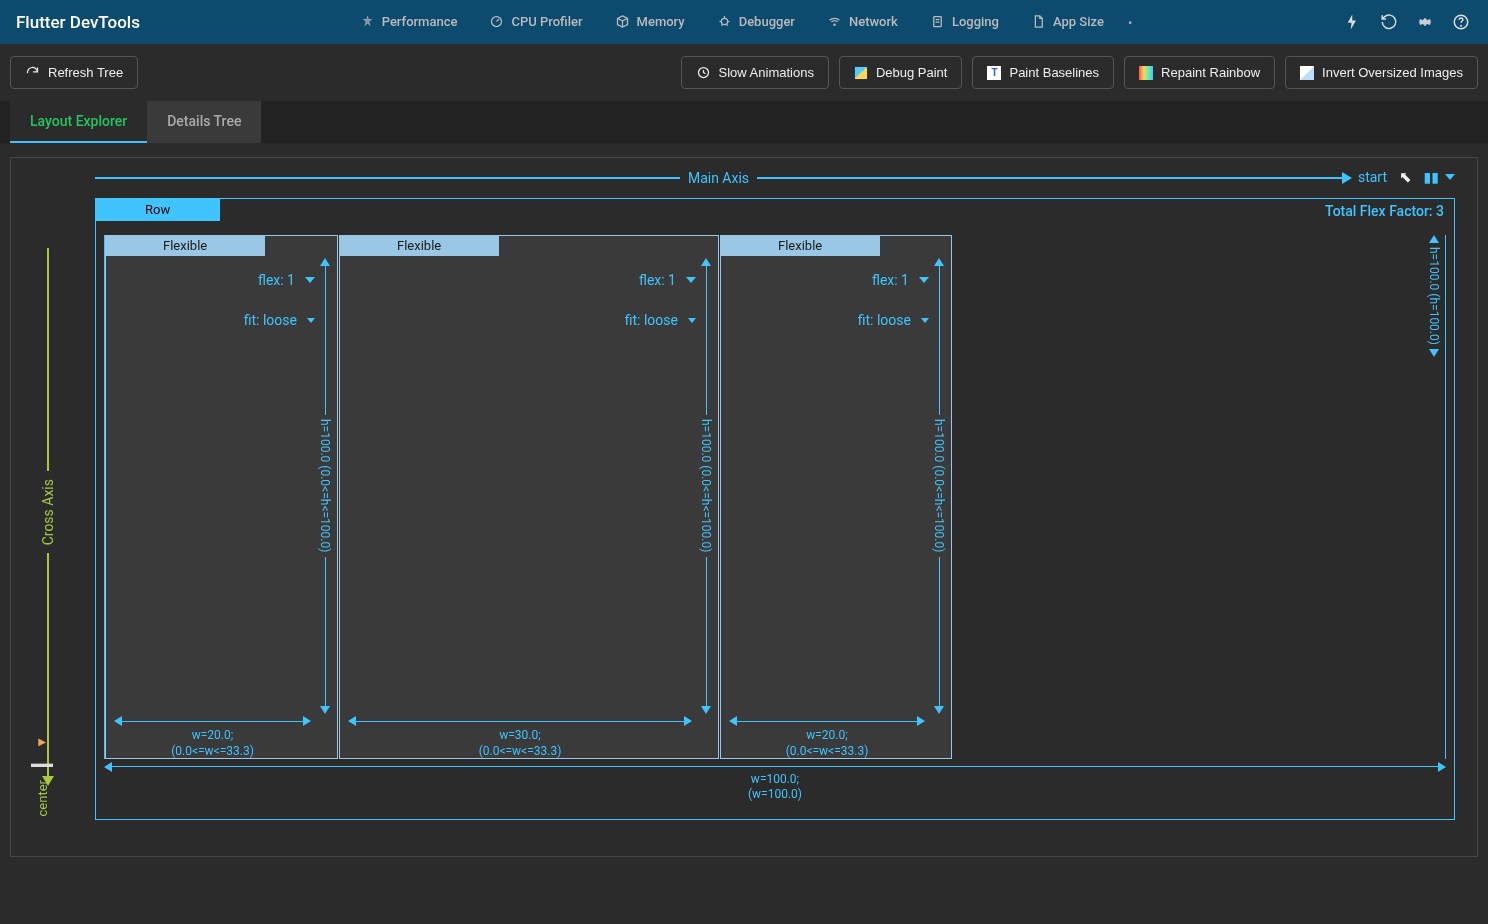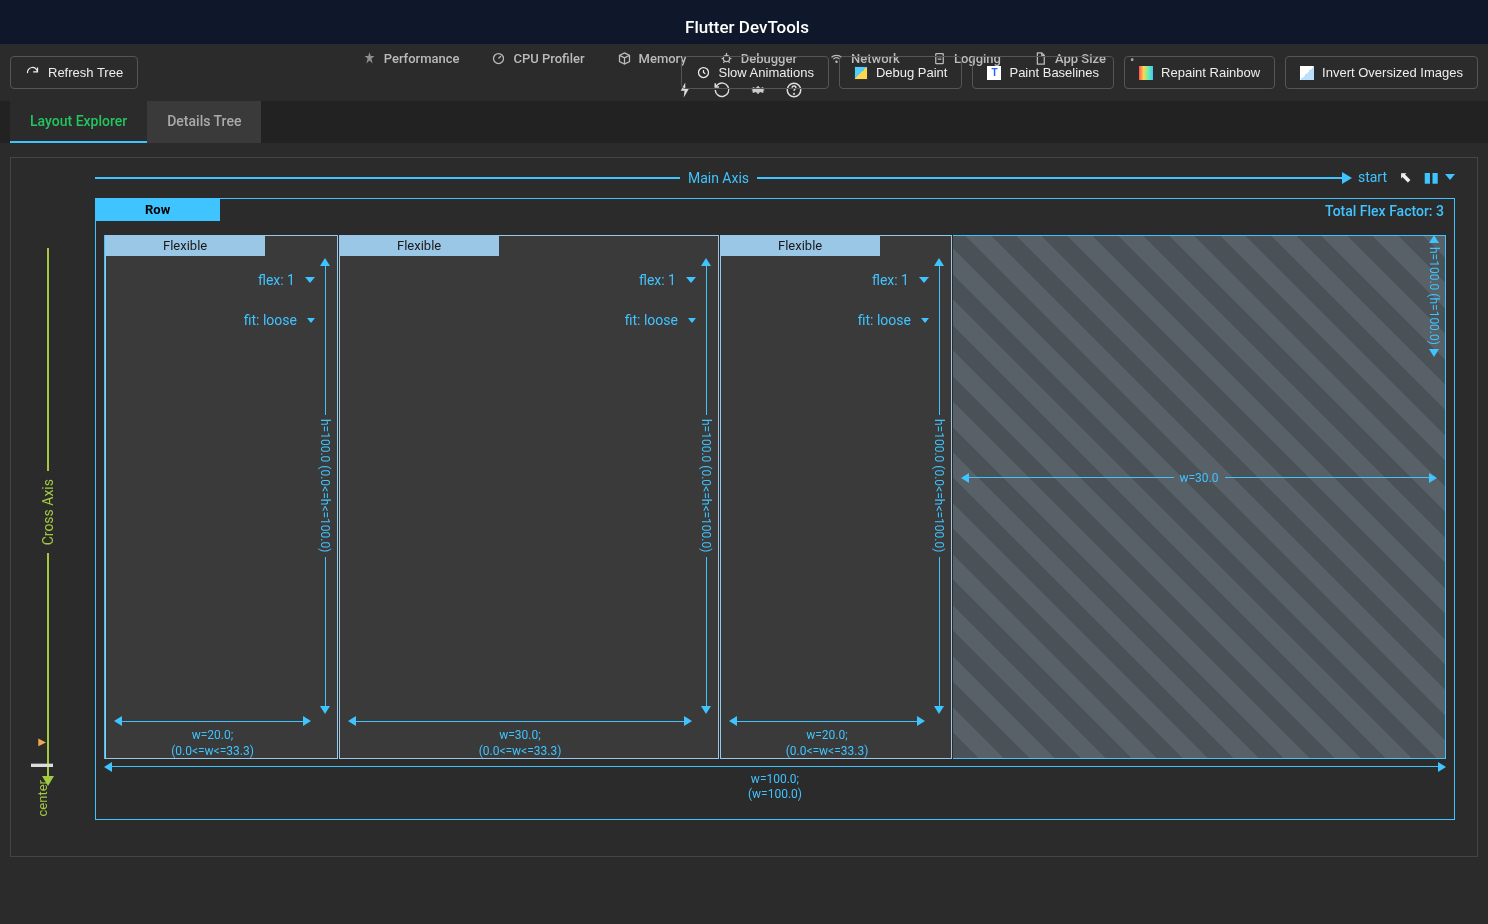--- a/index.html
+++ b/index.html
@@ -8,24 +8,23 @@
   color: #ddd;
   font-family: -apple-system, BlinkMacSystemFont, "Segoe UI", Roboto, sans-serif;
   font-size: 13px;
   width: 1488px;
   height: 924px;
   overflow: hidden;
 }
 .topbar {
   display: flex;
   align-items: center;
-  background: #0f172a;
+  background: #0c4a6e;
   height: 44px;
   padding: 17px 10px;
-  flex-direction: column;
 }
 .logo {
   font-size: 17px;
   font-weight: 500;
   color: #fff;
   padding-left: 6px;
 }
 .topnav {
   display: flex;
   align-items: center;
@@ -180,21 +179,21 @@
   bottom:36px;
   border: 1px solid #40c4ff;
 }
 .row-tab {
   position:absolute;
   top:-1px; left:-1px;
   background:#40c4ff;
   color:#000;
   padding:4px 50px;
   font-size:13px;
-  font-weight:700;
+  font-weight:400;
 }
 .flex-factor {
   position:absolute;
   top:4px;
   right:10px;
   color:#40c4ff;
   font-size:14px;
   font-weight:500;
 }
 .row-body {
@@ -591,29 +590,20 @@
         <div class="w-arrow">
           <div class="row">
               <div class="ah-left"></div>
               <div class="ln"></div>
               <div class="ah-right"></div>
             </div>
           <div class="lbl"><span>w=20.0;</span><br><span>(0.0&lt;=w&lt;=33.3)</span></div>
         </div>
       </div>
 
-      <div class="striped">
-        <div class="w-inner">
-          <div class="ah-left"></div>
-            <div class="ln"></div>
-          <div class="lbl">w=30.0</div>
-          <div class="ln"></div>
-            <div class="ah-right"></div>
-        </div>
-      </div>
 
     </div>
 
     <div class="outer-h" style="right:12px;">
       <div class="ah-up"></div>
         <div class="ln"></div>
       <div class="lbl" style="writing-mode:vertical-rl;color:#40c4ff;font-size:12px;padding:4px 0;">
         <span>h=100.0</span> <span>(h=100.0)</span>
       </div>
       <div class="ln"></div>

